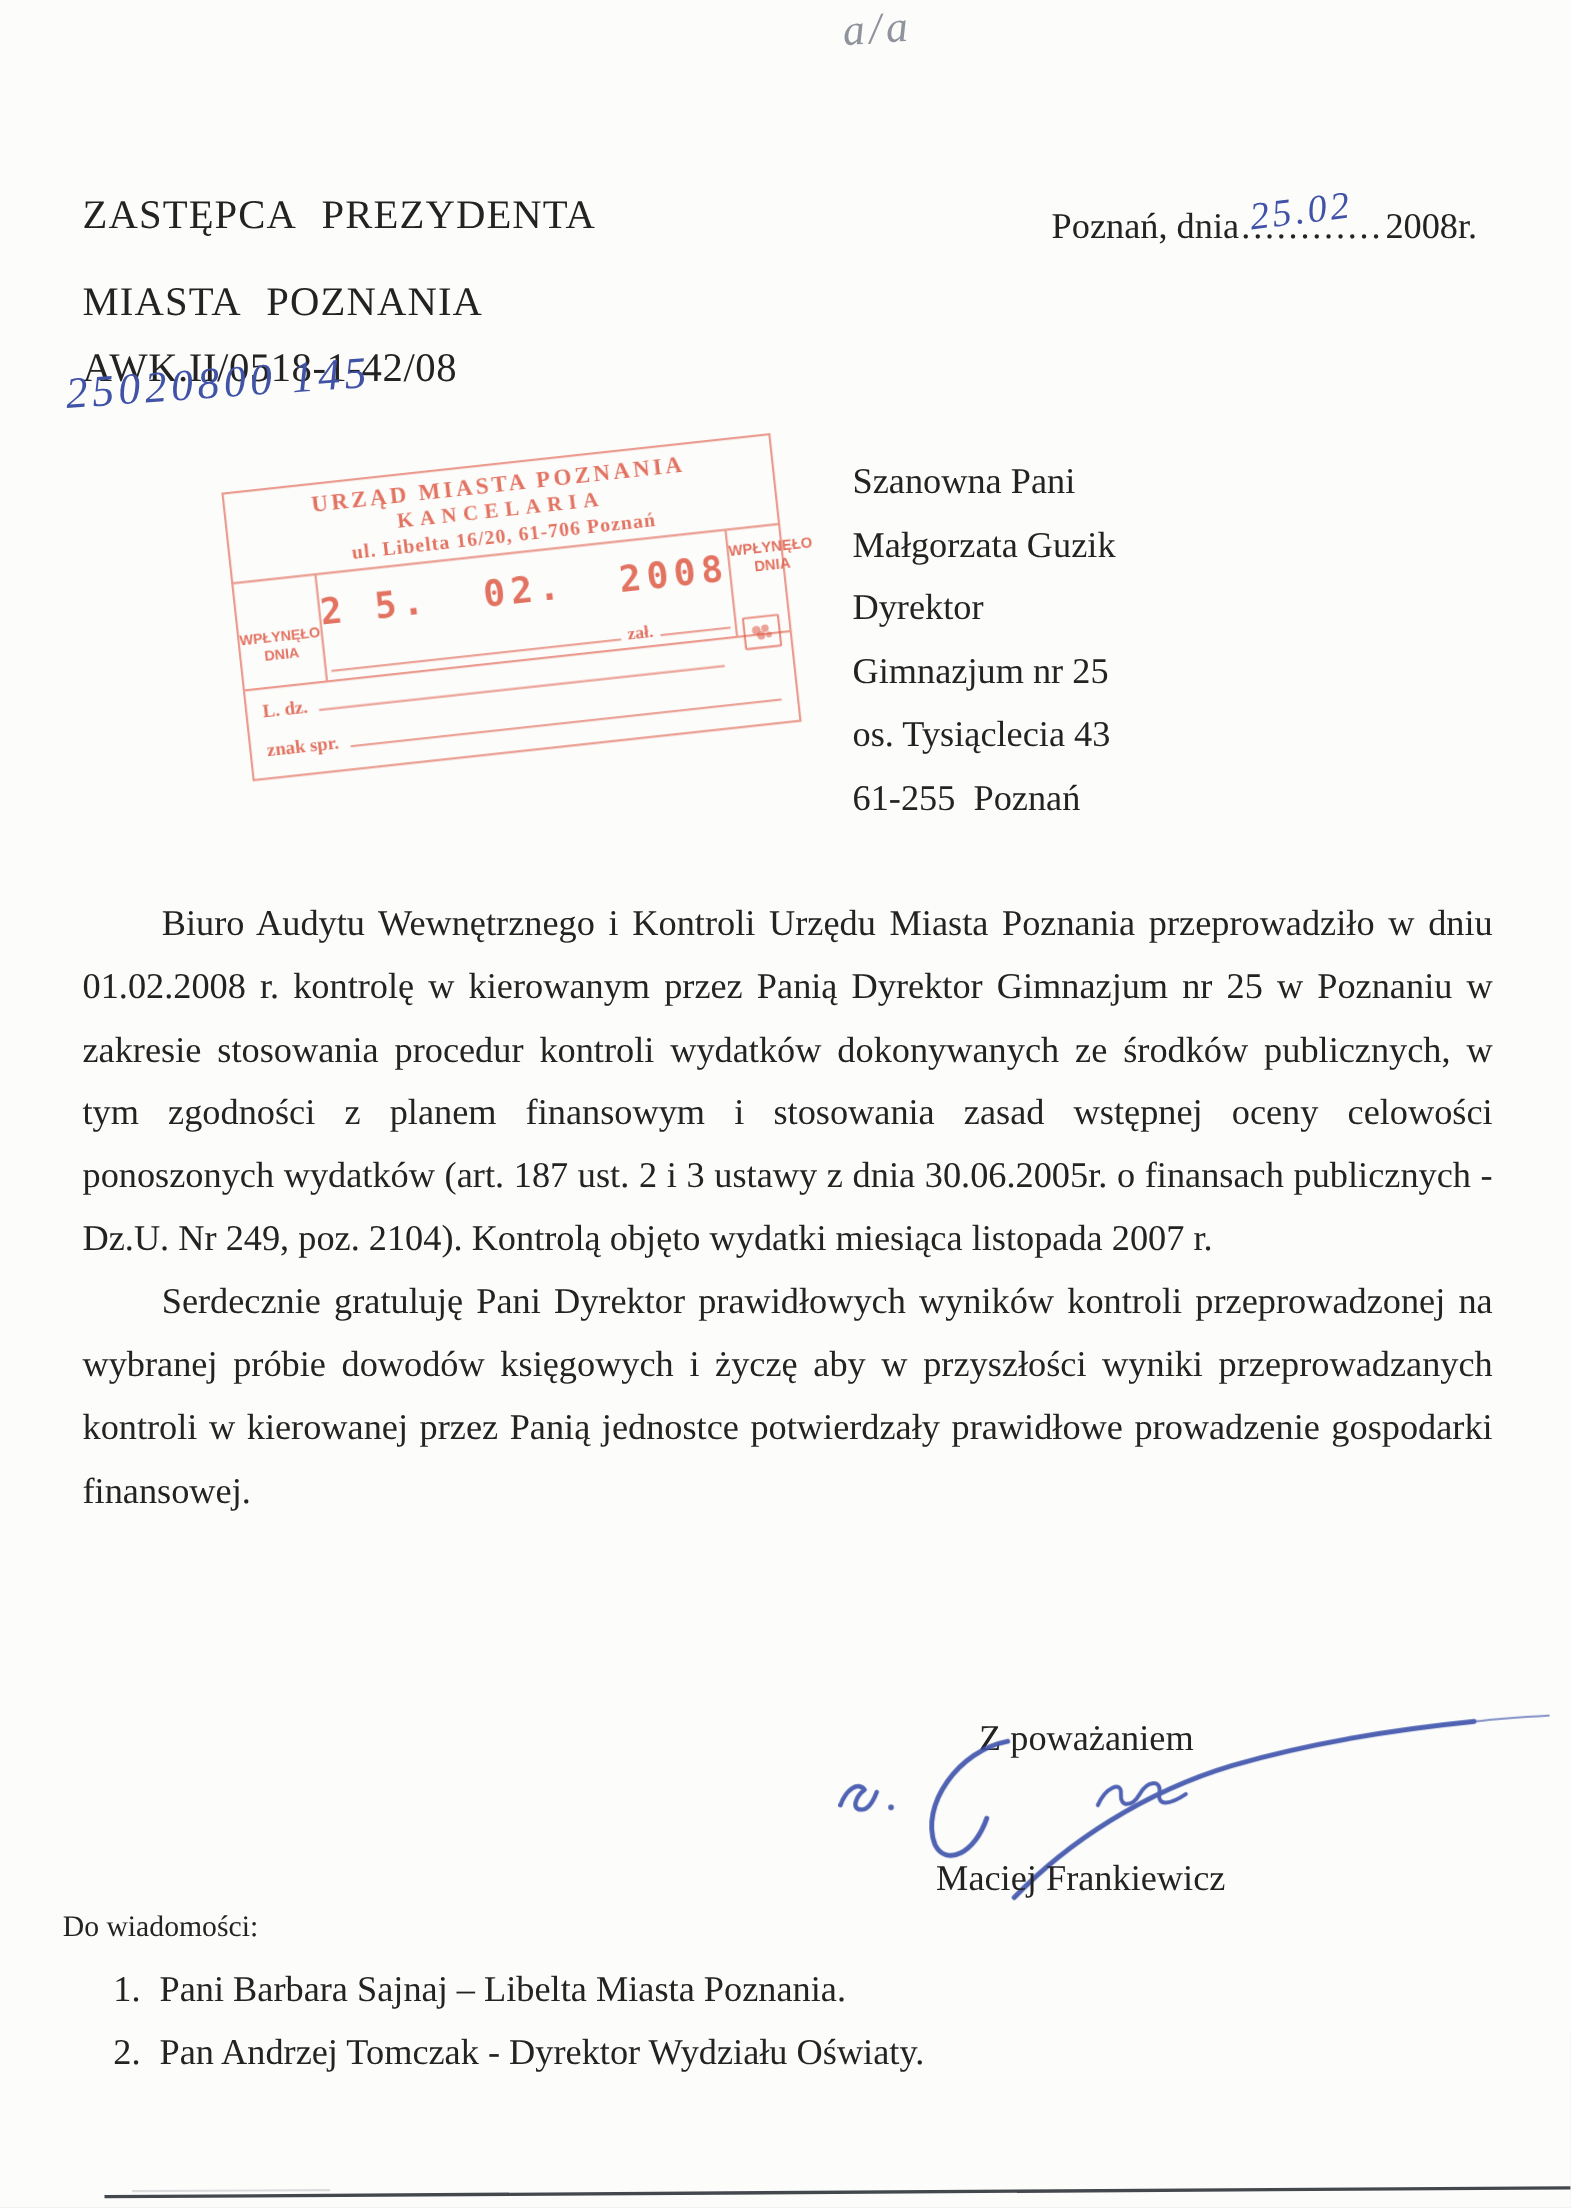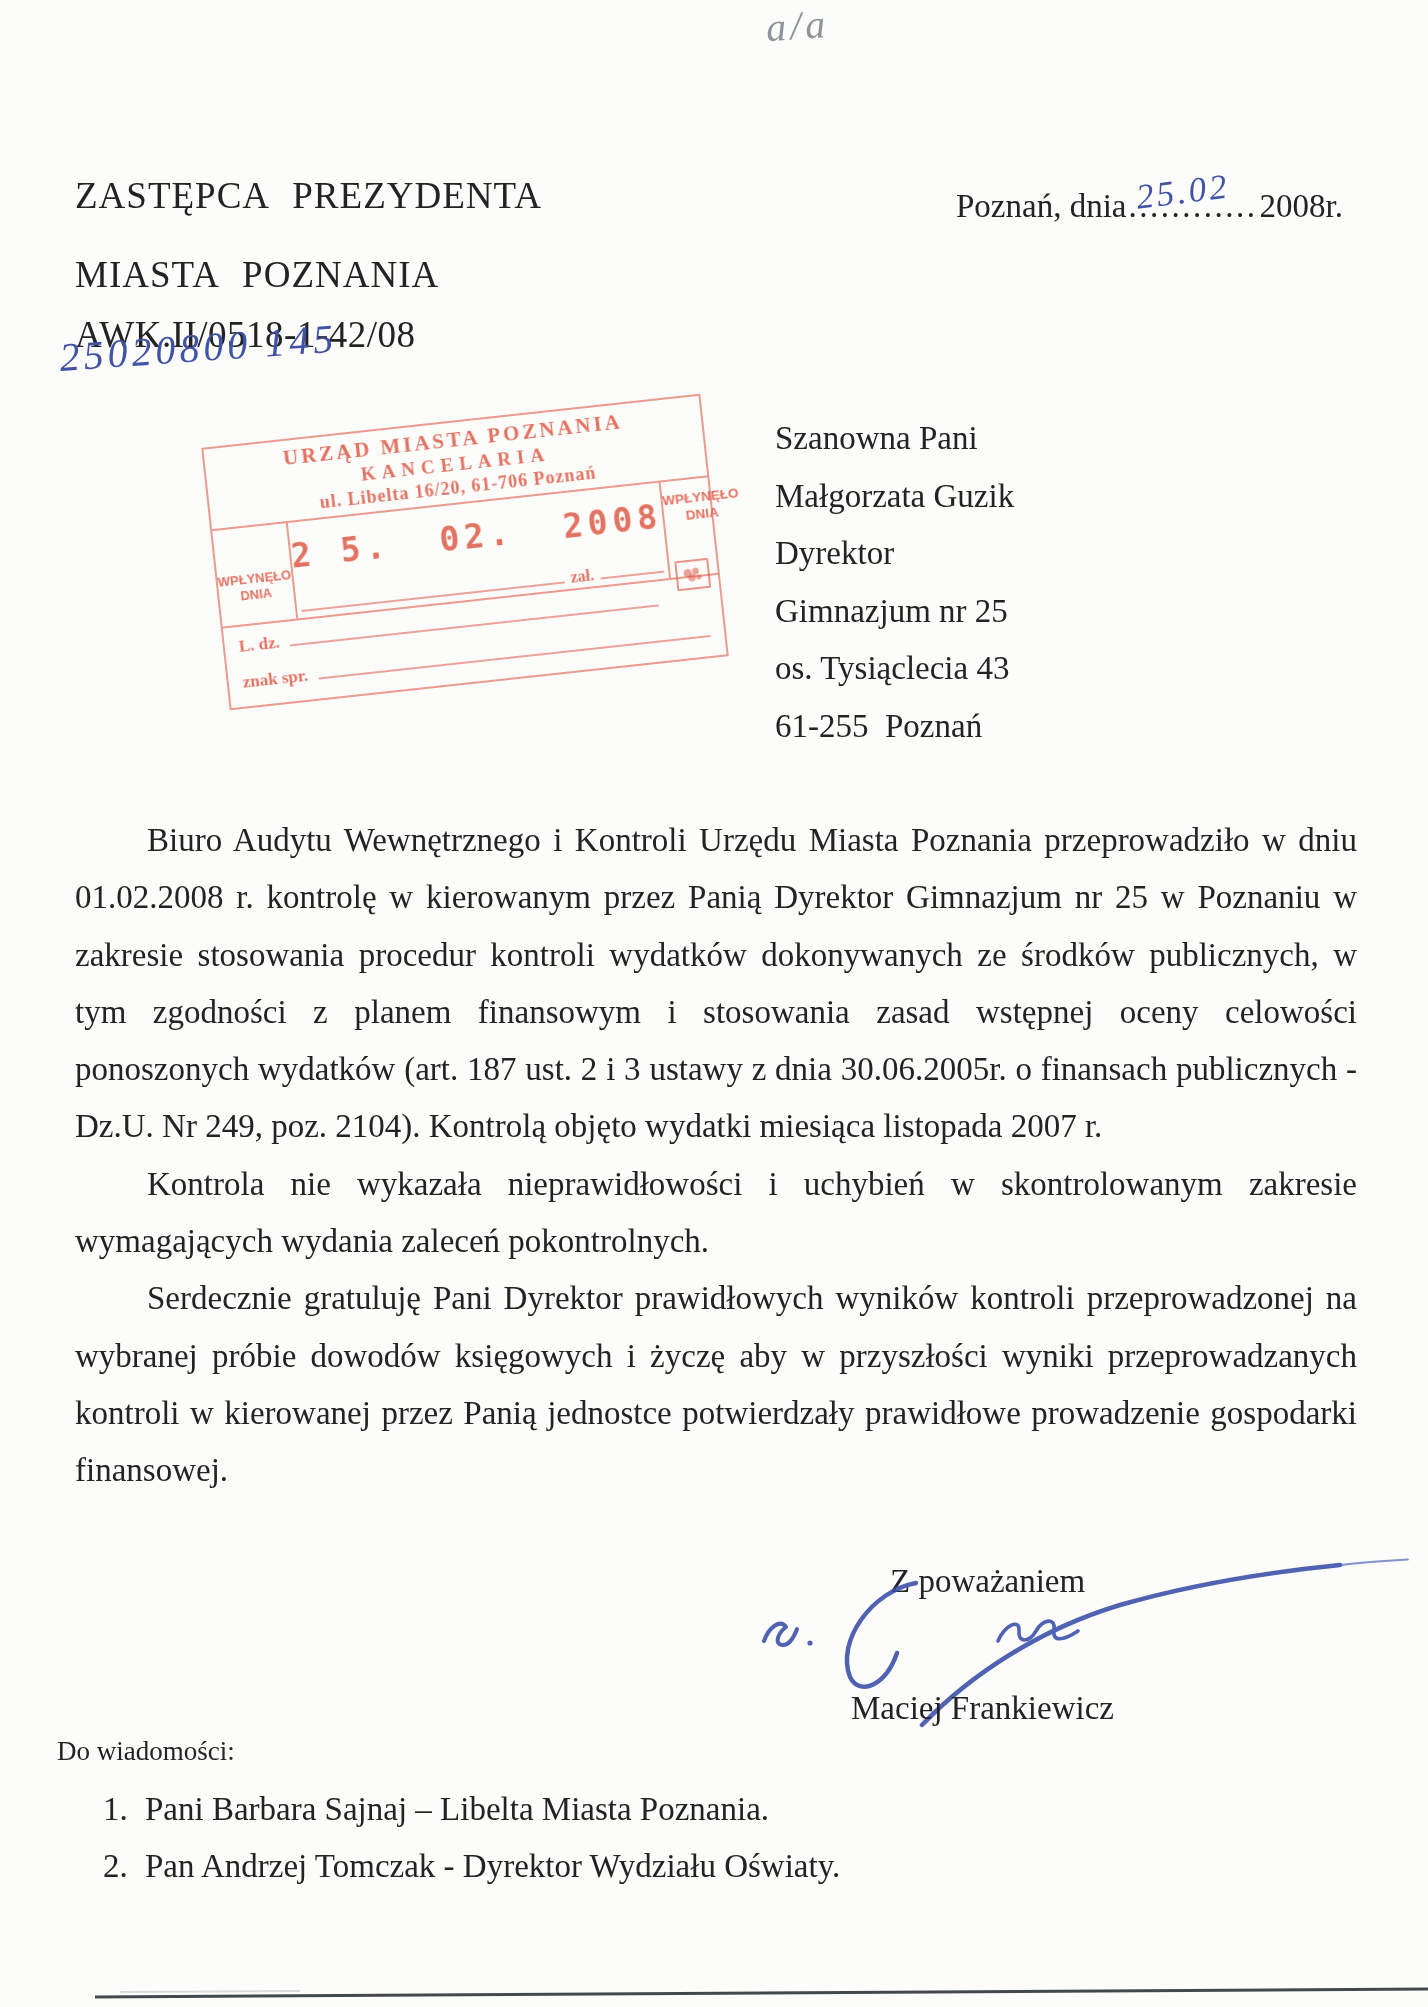--- a/index.html
+++ b/index.html
@@ -207,21 +207,20 @@
     <div>Szanowna Pani</div>
     <div>Małgorzata Guzik</div>
     <div>Dyrektor</div>
     <div>Gimnazjum nr 25</div>
     <div>os. Tysiąclecia 43</div>
     <div>61-255  Poznań</div>
   </div>
 
   <div class="body-text">
     <p>Biuro Audytu Wewnętrznego i Kontroli Urzędu Miasta Poznania przeprowadziło w dniu 01.02.2008 r. kontrolę w kierowanym przez Panią Dyrektor Gimnazjum nr 25 w Poznaniu w zakresie stosowania procedur kontroli wydatków dokonywanych ze środków publicznych, w tym zgodności z planem finansowym i stosowania zasad wstępnej oceny celowości ponoszonych wydatków (art. 187 ust. 2 i 3 ustawy z dnia 30.06.2005r. o finansach publicznych - Dz.U. Nr 249, poz. 2104). Kontrolą objęto wydatki miesiąca listopada 2007 r.</p>
-    <p>Kontrola nie wykazała nieprawidłowości i uchybień w skontrolowanym zakresie wymagających wydania zaleceń pokontrolnych.</p>
     <p>Serdecznie gratuluję Pani Dyrektor prawidłowych wyników kontroli przeprowadzonej na wybranej próbie dowodów księgowych i życzę aby w przyszłości wyniki przeprowadzanych kontroli w kierowanej przez Panią jednostce potwierdzały prawidłowe prowadzenie gospodarki finansowej.</p>
   </div>
 
   <div class="closing-salutation">Z poważaniem</div>
 
   <svg class="signature" width="700" height="190" viewBox="0 0 700 190" aria-hidden="true">
     <g fill="none" stroke="#3d52ab" stroke-linecap="round" stroke-linejoin="round" opacity="0.9">
       <path d="M24,96 C29,82 40,74 46,82 C38,88 34,99 42,100 C49,101 54,92 57,84" stroke-width="4"></path>
       <circle cx="70" cy="98" r="2.6" fill="#3d52ab" stroke="none"></circle>
       <path d="M176,38 C132,46 96,96 110,132 C120,152 146,140 157,108" stroke-width="4.5"></path>

